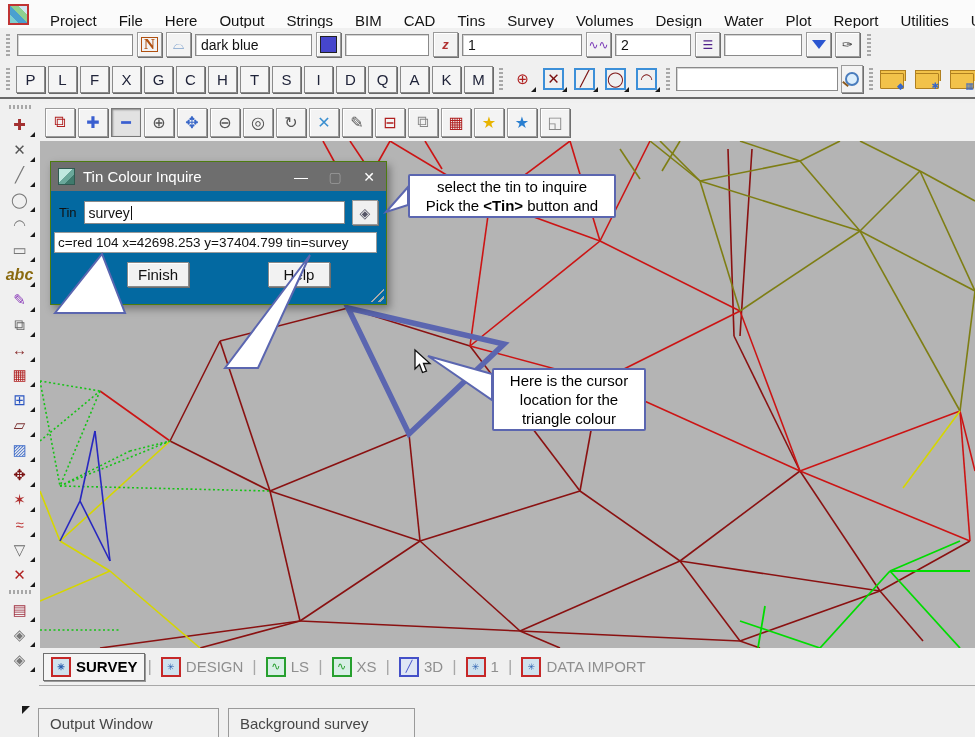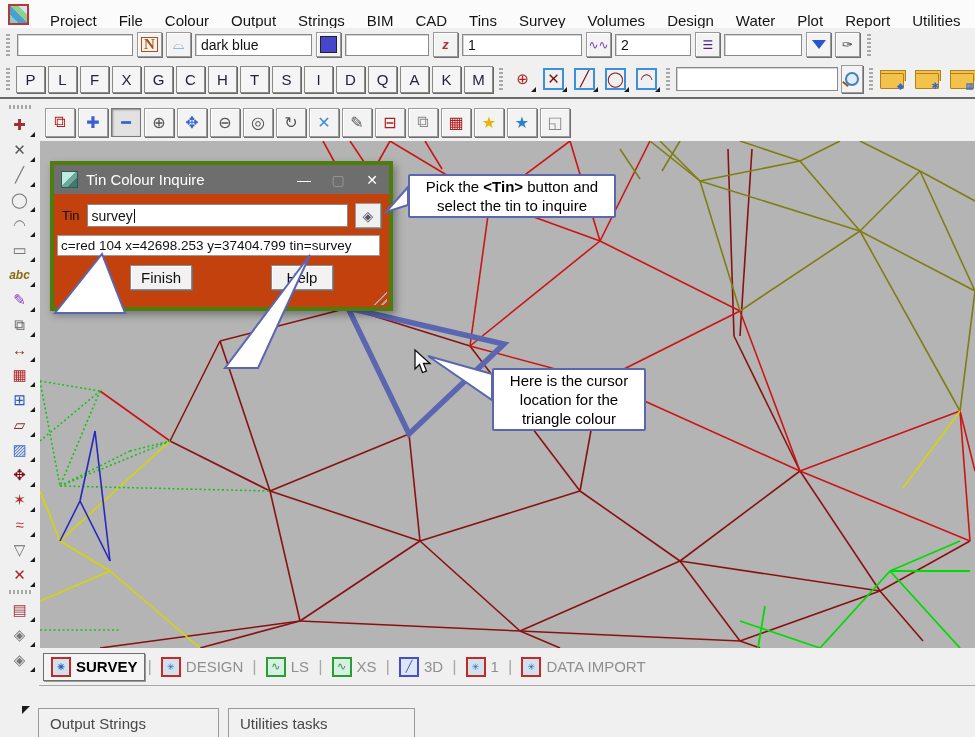--- a/index.html
+++ b/index.html
@@ -41,32 +41,32 @@
   .folder .body{position:absolute;left:1px;top:6px;width:22px;height:14px;background:#f2c24a;border:1px solid #b08020;border-radius:1px;}
   .folder .tab{position:absolute;left:1px;top:3px;width:10px;height:4px;background:#f2c24a;border:1px solid #b08020;border-bottom:none;}
   .folder .fglyph{position:absolute;right:1px;bottom:0;font-size:9px;}
   .hr-dark{position:absolute;left:0;top:97px;right:0;height:2px;background:#6a6a6a;}
   
   .left-toolbar{position:absolute;left:0;top:99px;width:39px;bottom:0;background:#f0f0f0;
                 display:flex;flex-direction:column;align-items:center;padding-top:3px;}
   .grip-h{width:22px;height:4px;margin:3px 0;background:repeating-linear-gradient(90deg,#a8a8a8 0 2px,transparent 2px 4px);}
   .ltool{width:30px;height:25px;position:relative;display:flex;align-items:center;justify-content:center;
          font-size:15px;flex:0 0 auto;}
-  .ltool.small{font-size:12px;font-weight:bold;font-style:italic;}
+  .ltool.small{font-size:16px;font-weight:bold;font-style:italic;}
   
   .view-toolbar{position:absolute;left:40px;top:103px;width:935px;height:38px;background:#f1f1f1;
                 display:flex;align-items:center;gap:3px;padding-left:5px;border-bottom:1px solid #b5b5b5;}
   .vbtn{width:28px;height:27px;background:#f3f3f3;border:1px solid #9a9a9a;box-shadow:1px 1px 0 #6f6f6f, inset 1px 1px 0 #fff;
         display:flex;align-items:center;justify-content:center;font-size:16px;flex:0 0 auto;}
   .vbtn.pressed{background:#e2e2e2;box-shadow:inset 1px 1px 2px #8a8a8a;border-color:#777;}
   .canvas{position:absolute;left:40px;top:141px;width:935px;height:507px;background:#b4b4b4;overflow:hidden;}
   .canvas svg{position:absolute;left:0;top:0;}
   
-  .dialog{position:absolute;left:50px;top:161px;width:335px;height:142px;background:#c2410c;
-          border:4px solid #4d7c0f;box-shadow:3px 4px 8px rgba(0,0,0,.35);z-index:30;}
+  .dialog{position:absolute;left:50px;top:161px;width:335px;height:142px;background:#0369a1;
+          border:1px solid #4d7c0f;box-shadow:3px 4px 8px rgba(0,0,0,.35);z-index:30;}
   .dlg-title{height:29px;background:#6e6e6e;color:#fff;display:flex;align-items:center;font-size:15px;}
   .dlg-cube{width:15px;height:15px;margin:0 8px 0 7px;flex:0 0 auto;
             background:linear-gradient(135deg,#bfe8df 0 45%,#6aa89a 45% 70%,#3f7a6c 70%);border:1px solid #2f5a50;}
   .dlg-ctl{width:34px;text-align:center;font-size:14px;color:#fff;cursor:default;}
   .dlg-ctl.max{color:#9c9c9c;}
   .dlg-row{display:flex;align-items:center;margin:9px 8px 0 8px;gap:7px;}
   .dlg-label{font-size:13px;color:#111;}
   .dlg-input{flex:1;height:21px;background:#fff;border:1px solid #8a8a8a;display:flex;align-items:center;
              font-size:14px;padding:0 4px;color:#111;}
   .caret{width:1px;height:14px;background:#111;margin-left:1px;}
@@ -105,21 +105,21 @@
 </head>
 <body>
 
 <div class="app">
 
   <div class="menubar">
     <span class="app-icon"></span>
     <span id="menu-items" style="display: flex;">
         <span class="menu-item">Project</span>
         <span class="menu-item">File</span>
-        <span class="menu-item">Colour</span>
+        <span class="menu-item">Here</span>
         <span class="menu-item">Output</span>
         <span class="menu-item">Strings</span>
         <span class="menu-item">BIM</span>
         <span class="menu-item">CAD</span>
         <span class="menu-item">Tins</span>
         <span class="menu-item">Survey</span>
         <span class="menu-item">Volumes</span>
         <span class="menu-item">Design</span>
         <span class="menu-item">Water</span>
         <span class="menu-item">Plot</span>
@@ -516,22 +516,22 @@
 
   <svg class="overlay-svg" width="975" height="737" viewBox="0 0 975 737">
     <polygon points="408,187 386,212 408,205" fill="#fff" stroke="#5b66b0" stroke-width="2"></polygon>
     <polygon points="55,313 102,254 125,313" fill="#fff" stroke="#5b66b0" stroke-width="2"></polygon>
     <polygon points="225,368 310,255 258,368" fill="#fff" stroke="#5b66b0" stroke-width="2"></polygon>
     <polygon points="492,374 428,356 492,400" fill="#fff" stroke="#5b66b0" stroke-width="2"></polygon>
     <polygon points="415,350 415,369 419.5,364.5 422.5,372.5 426.5,371 423.5,363.5 430,363.5" fill="#fff" stroke="#111" stroke-width="1.3"></polygon>
   </svg>
 
   <div class="callout" style="left:408px;top:174px;width:196px">
+    <div>select the tin to inquire</div>
     <div><span>Pick the </span><b>&lt;Tin&gt;</b><span> button and</span></div>
-    <div>select the tin to inquire</div>
   </div>
   <div class="callout" style="left:492px;top:368px;width:142px">
     <div>Here is the cursor</div>
     <div>location for the</div>
     <div>triangle colour</div>
   </div>
 
   <div class="tabbar" id="tabbar">
       <span class="tab active">
         <span class="ticon plan">✳</span>
@@ -563,16 +563,16 @@
         <span>1</span>
       </span>
       <span class="tab-sep">|</span>
       <span class="tab">
         <span class="ticon plan">✳</span>
         <span>DATA IMPORT</span>
       </span>
     </div>
 
   <span class="dock-marker"></span>
-  <div class="panel" style="left:38px;width:168px">Output Strings</div>
-  <div class="panel" style="left:228px;width:174px">Utilities tasks</div>
+  <div class="panel" style="left:38px;width:168px">Output Window</div>
+  <div class="panel" style="left:228px;width:174px">Background survey</div>
 
 </div>
 
 </body></html>

